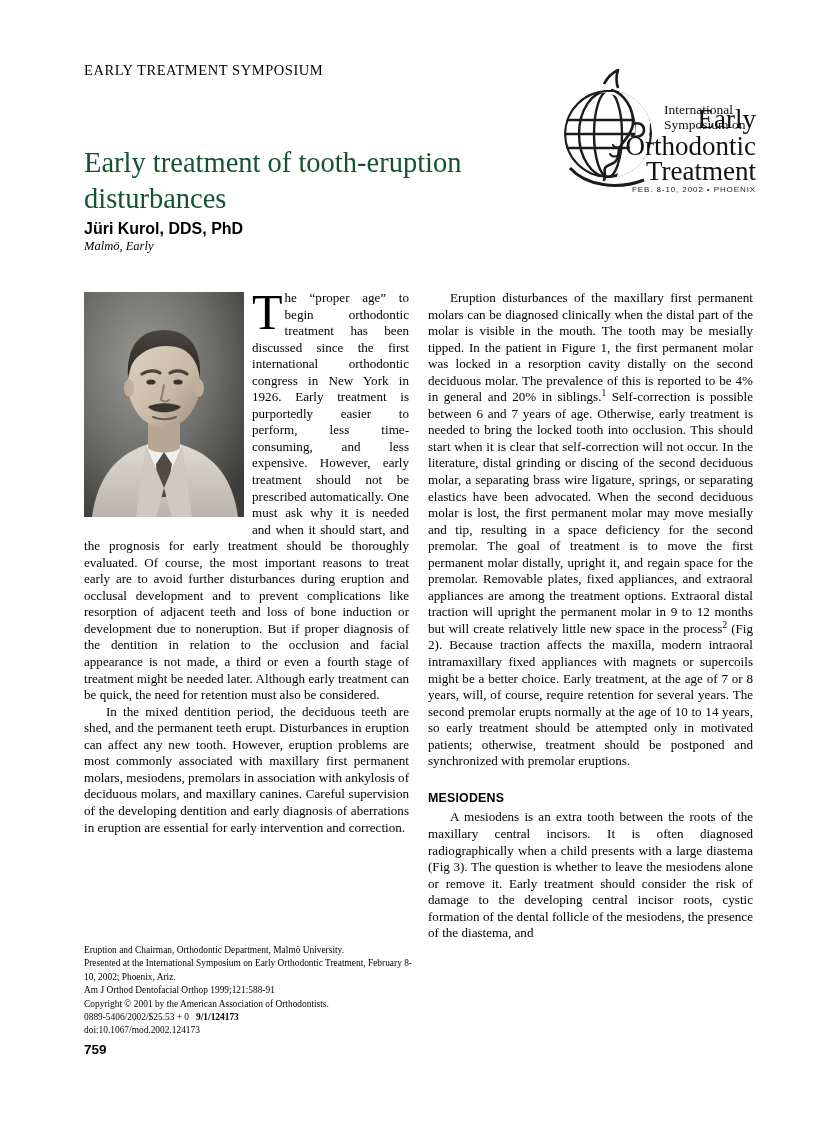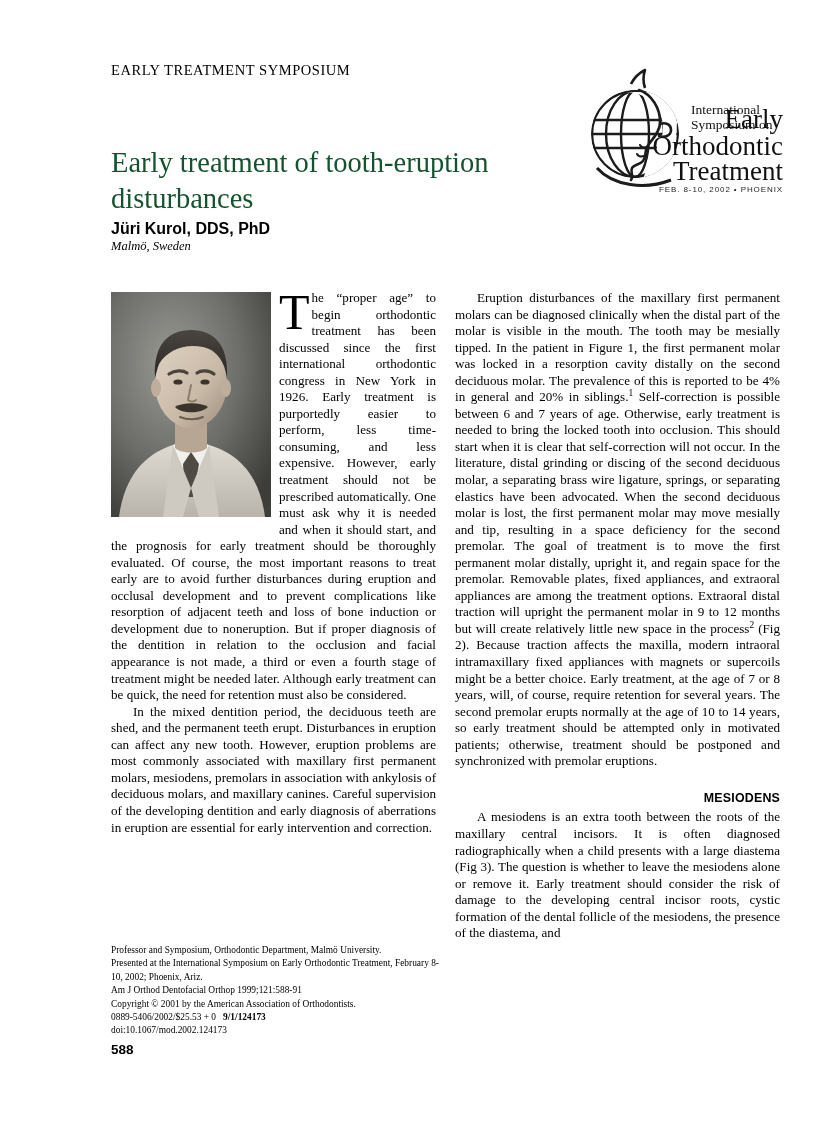--- a/index.html
+++ b/index.html
@@ -14,21 +14,20 @@
     font-family: "Liberation Serif", serif;
     color: #000000;
     overflow: hidden;
   }
 
   .page {
     position: absolute;
     left: 0; top: 0;
     width: 744px;
     height: 1122px;
-    margin-left: 27px;
   }
 
   
   .running-head {
     position: absolute;
     left: 84px;
     top: 62px;
     font-family: "Liberation Serif", serif;
     font-size: 14.5px;
     letter-spacing: 0.55px;
@@ -127,21 +126,21 @@
   }
 
   h2.section {
     font-family: "Liberation Sans", sans-serif;
     font-size: 12.4px;
     font-weight: 700;
     margin: 0 0 3px 0;
     letter-spacing: 0.2px;
     text-align: left;
   }
-  h2.section.spaced { margin-top: 20px; text-align: right; }
+  h2.section.spaced { margin-top: 20px; }
 
   sup { font-size: 0.72em; vertical-align: super; line-height: 0; }
 
   
   .footnote {
     position: absolute;
     left: 84px;
     top: 944px;
     width: 328px;
     font-family: "Liberation Serif", serif;
@@ -167,21 +166,21 @@
 </head>
 <body>
 
 <div class="page">
 
   <div class="running-head">EARLY TREATMENT SYMPOSIUM</div>
 
   <h1 class="article-title">Early treatment of tooth-eruption disturbances</h1>
 
   <div class="author-name">Jüri Kurol, DDS, PhD</div>
-  <div class="author-place">Malmö, Sweden</div>
+  <div class="author-place">Malmö, Early</div>
 
   <div class="logo">
     <svg viewBox="0 0 212 128" width="212" height="128" xmlns="http://www.w3.org/2000/svg">
       <defs>
         <clipPath id="globeclip">
           <circle cx="48" cy="66" r="44"></circle>
         </clipPath>
       </defs>
 
       <g clip-path="url(#globeclip)" fill="none" stroke="#1c1c1c" stroke-width="2.4">
@@ -283,23 +282,23 @@
 
 
     <p class="body"><span>Eruption disturbances of the maxillary first permanent molars can be diagnosed clinically when the distal part of the molar is visible in the mouth. The tooth may be mesially tipped. In the patient in Figure 1, the first permanent molar was locked in a resorption cavity distally on the second deciduous molar. The prevalence of this is reported to be 4% in general and 20% in siblings.</span><sup>1</sup><span> Self-correction is possible between 6 and 7 years of age. Otherwise, early treatment is needed to bring the locked tooth into occlusion. This should start when it is clear that self-correction will not occur. In the literature, distal grinding or discing of the second deciduous molar, a separating brass wire ligature, springs, or separating elastics have been advocated. When the second deciduous molar is lost, the first permanent molar may move mesially and tip, resulting in a space deficiency for the second premolar. The goal of treatment is to move the first permanent molar distally, upright it, and regain space for the premolar. Removable plates, fixed appliances, and extraoral appliances are among the treatment options. Extraoral distal traction will upright the permanent molar in 9 to 12 months but will create relatively little new space in the process</span><sup>2</sup><span> (Fig 2). Because traction affects the maxilla, modern intraoral intramaxillary fixed appliances with magnets or supercoils might be a better choice. Early treatment, at the age of 7 or 8 years, will, of course, require retention for several years. The second premolar erupts normally at the age of 10 to 14 years, so early treatment should be attempted only in motivated patients; otherwise, treatment should be postponed and synchronized with premolar eruptions.</span></p>
 
     <h2 class="section spaced">MESIODENS</h2>
 
     <p class="body">A mesiodens is an extra tooth between the roots of the maxillary central incisors. It is often diagnosed radiographically when a child presents with a large diastema (Fig 3). The question is whether to leave the mesiodens alone or remove it. Early treatment should consider the risk of damage to the developing central incisor roots, cystic formation of the dental follicle of the mesiodens, the presence of the diastema, and</p>
   </div>
 
   <div class="footnote">
-    <div class="nj">Professor and Symposium, Orthodontic Department, Malmö University.</div>
+    <div class="nj">Eruption and Chairman, Orthodontic Department, Malmö University.</div>
     <div>Presented at the International Symposium on Early Orthodontic Treatment, February 8-10, 2002; Phoenix, Ariz.</div>
     <div class="nj">Am J Orthod Dentofacial Orthop 1999;121:588-91</div>
     <div class="nj">Copyright © 2001 by the American Association of Orthodontists.</div>
     <div class="nj"><span>0889-5406/2002/$25.53 + 0</span>&nbsp;&nbsp;&nbsp;<b>9/1/124173</b></div>
     <div class="nj">doi:10.1067/mod.2002.124173</div>
   </div>
 
-  <div class="page-number">588</div>
+  <div class="page-number">759</div>
 
 </div>
 
 </body></html>

